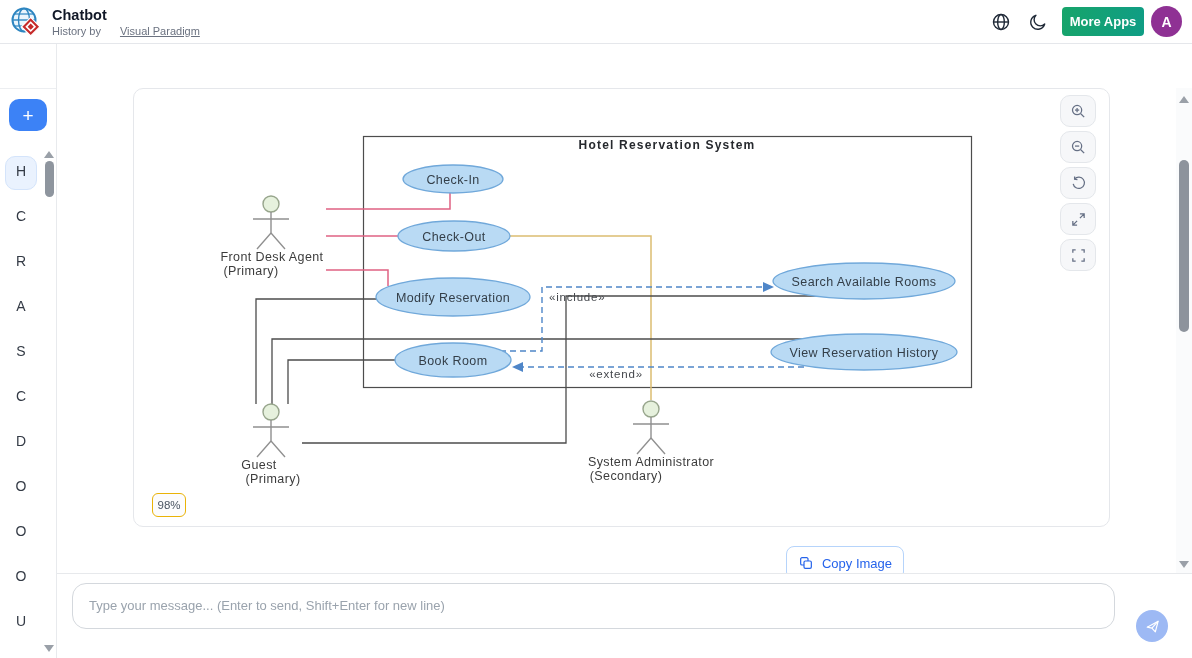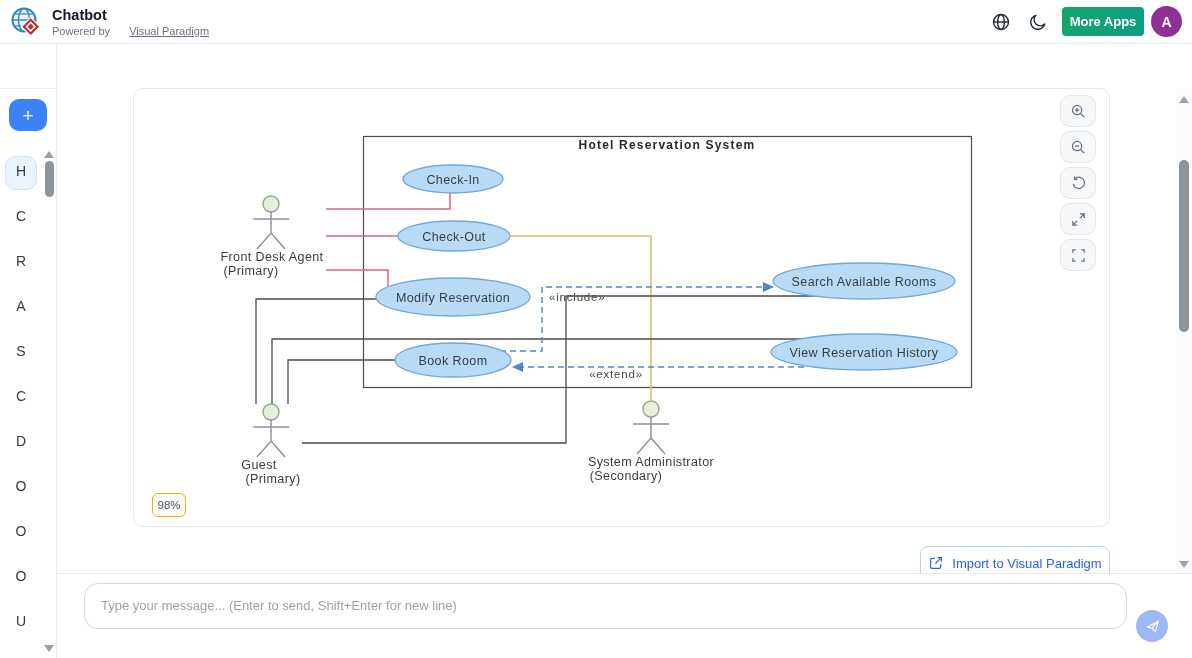--- a/index.html
+++ b/index.html
@@ -45,21 +45,21 @@
   .zctl svg { stroke:#667085; }
 
   
   .act-btn { top:546px; height:34px; background:#fff; border:1px solid #b6d4fb; border-radius:8px; color:#2563eb;
     font-size:13px; font-weight:500; font-family:"Liberation Sans",sans-serif; display:flex; align-items:center;
     justify-content:center; gap:8px; cursor:pointer; z-index:1; }
   .act-btn svg { stroke:#2563eb; }
 
   
   #chat-panel { left:57px; top:573px; width:1135px; height:85px; background:#fff; border-top:1px solid #e7e9ec; z-index:2; }
-  #chat-input { left:84px; top:583px; width:1043px; height:46px; border:1px solid #d4d8dd; border-radius:14px;
+  #chat-input { left:72px; top:583px; width:1043px; height:46px; border:1px solid #d4d8dd; border-radius:14px;
     resize:none; font-family:"Liberation Sans",sans-serif; font-size:13px; color:#374151; padding:14px 16px;
     outline:none; z-index:3; }
   #chat-input::placeholder { color:#9aa3ad; }
   .send-btn { left:1136px; top:610px; width:32px; height:32px; border-radius:50%; background:#9db9f4; border:none;
     display:flex; align-items:center; justify-content:center; cursor:pointer; z-index:4; }
 
   
   #scrollbar { left:1176px; top:88px; width:16px; height:485px; background:#fafbfc; z-index:5; }
   .sb-thumb { left:1179px; top:160px; width:10px; height:172px; border-radius:5px; background:#8d939c; z-index:6; }
 
@@ -81,21 +81,21 @@
         <ellipse cx="14" cy="14" rx="5.5" ry="11.5" fill="none" stroke="#2e86c1" stroke-width="1.4"></ellipse>
         <line x1="2.5" y1="14" x2="25.5" y2="14" stroke="#2e86c1" stroke-width="1.4"></line>
         <line x1="4.5" y1="8" x2="23.5" y2="8" stroke="#2e86c1" stroke-width="1.2"></line>
         <line x1="4.5" y1="20" x2="23.5" y2="20" stroke="#2e86c1" stroke-width="1.2"></line>
         <rect x="14.2" y="14.2" width="13" height="13" transform="rotate(45 20.7 20.7)" fill="#c62a2a" stroke="#fff" stroke-width="1.2"></rect>
         <rect x="17.7" y="17.7" width="6" height="6" transform="rotate(45 20.7 20.7)" fill="none" stroke="#fff" stroke-width="1.6"></rect>
       </svg>
     </span>
     <div class="abs app-title">Chatbot</div>
     <div class="abs powered">
-      <span>Powered by</span>
+      <span>History by</span>
       <a href="#" style="margin-left:16px;">Visual Paradigm</a>
     </div>
     <span class="abs hdr-icon" style="left:991px;">
       <svg width="20" height="20" viewBox="0 0 24 24" fill="none" stroke="#1f2937" stroke-width="1.7">
         <circle cx="12" cy="12" r="9"></circle>
           <line x1="3" y1="12" x2="21" y2="12"></line>
         <ellipse cx="12" cy="12" rx="4" ry="9"></ellipse>
       </svg>
     </span>
     <span class="abs hdr-icon" style="left:1028px;">
@@ -249,26 +249,26 @@
 
   <button class="abs act-btn" style="left:522px;width:132px;margin-top:28px;">
     <svg width="16" height="16" viewBox="0 0 24 24" fill="none" stroke-width="1.8">
       <rect x="9" y="3" width="6" height="5"></rect>
         <rect x="3" y="15" width="6" height="5"></rect>
         <rect x="15" y="15" width="6" height="5"></rect>
       <path d="M12 8 v4 M6 15 v-3 h12 v3"></path>
     </svg>
     <span>Orthogonal On</span>
   </button>
-  <button class="abs act-btn" style="left:920px;width:190px;">
+  <button class="abs act-btn" style="left:786px;width:118px;">
     <svg width="16" height="16" viewBox="0 0 24 24" fill="none" stroke-width="1.8">
-      <path d="M10 5 H6 a2 2 0 0 0 -2 2 v11 a2 2 0 0 0 2 2 h11 a2 2 0 0 0 2 -2 v-4"></path>
-        <path d="M14 4 h6 v6 M20 4 l-9 9"></path>
-    </svg>
-    <span>Import to Visual Paradigm</span>
+      <rect x="9" y="9" width="11" height="11" rx="2"></rect>
+        <path d="M15 9 V6 a2 2 0 0 0 -2 -2 H6 a2 2 0 0 0 -2 2 v7 a2 2 0 0 0 2 2 h3"></path>
+    </svg>
+    <span>Copy Image</span>
   </button>
 
   <div id="chat-panel" class="abs"></div>
   <textarea id="chat-input" class="abs" placeholder="Type your message... (Enter to send, Shift+Enter for new line)" style=""></textarea>
   <button class="abs send-btn">
     <svg width="17" height="17" viewBox="0 0 24 24" fill="none" stroke="#ffffff" stroke-width="1.7" stroke-linejoin="round">
       <path d="M4.5 13 L20 4.5 16 19.5 11.2 14.2 Z"></path>
         <path d="M11.2 14.2 L20 4.5"></path>
     </svg>
   </button>

